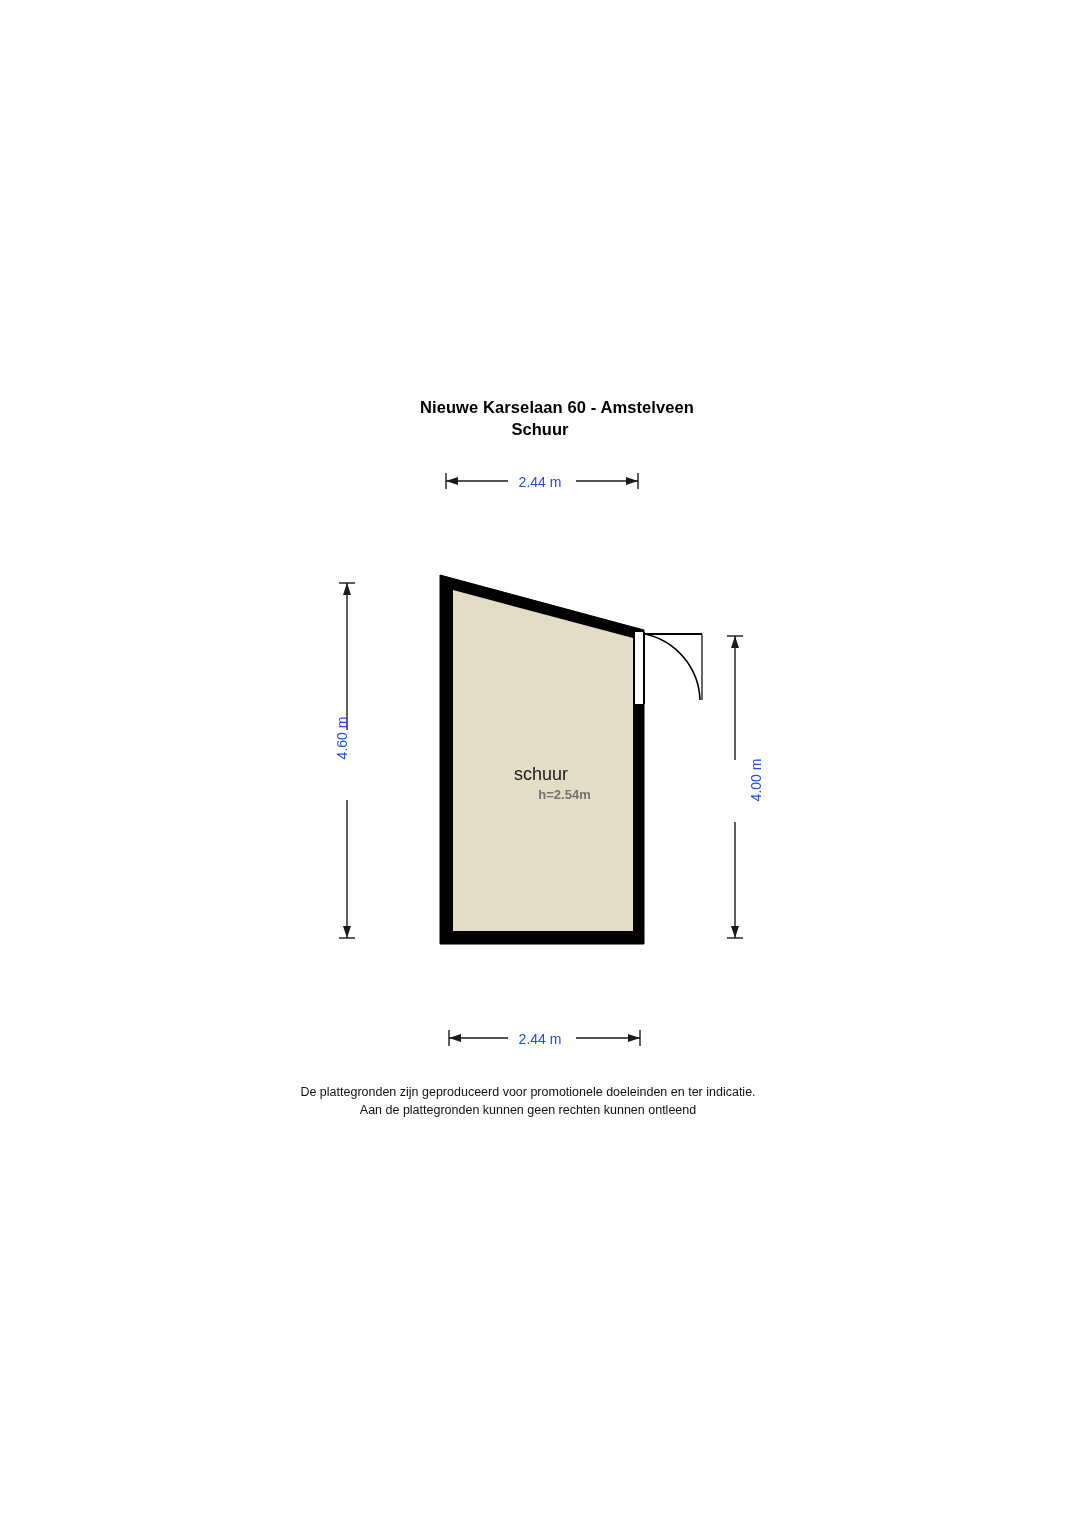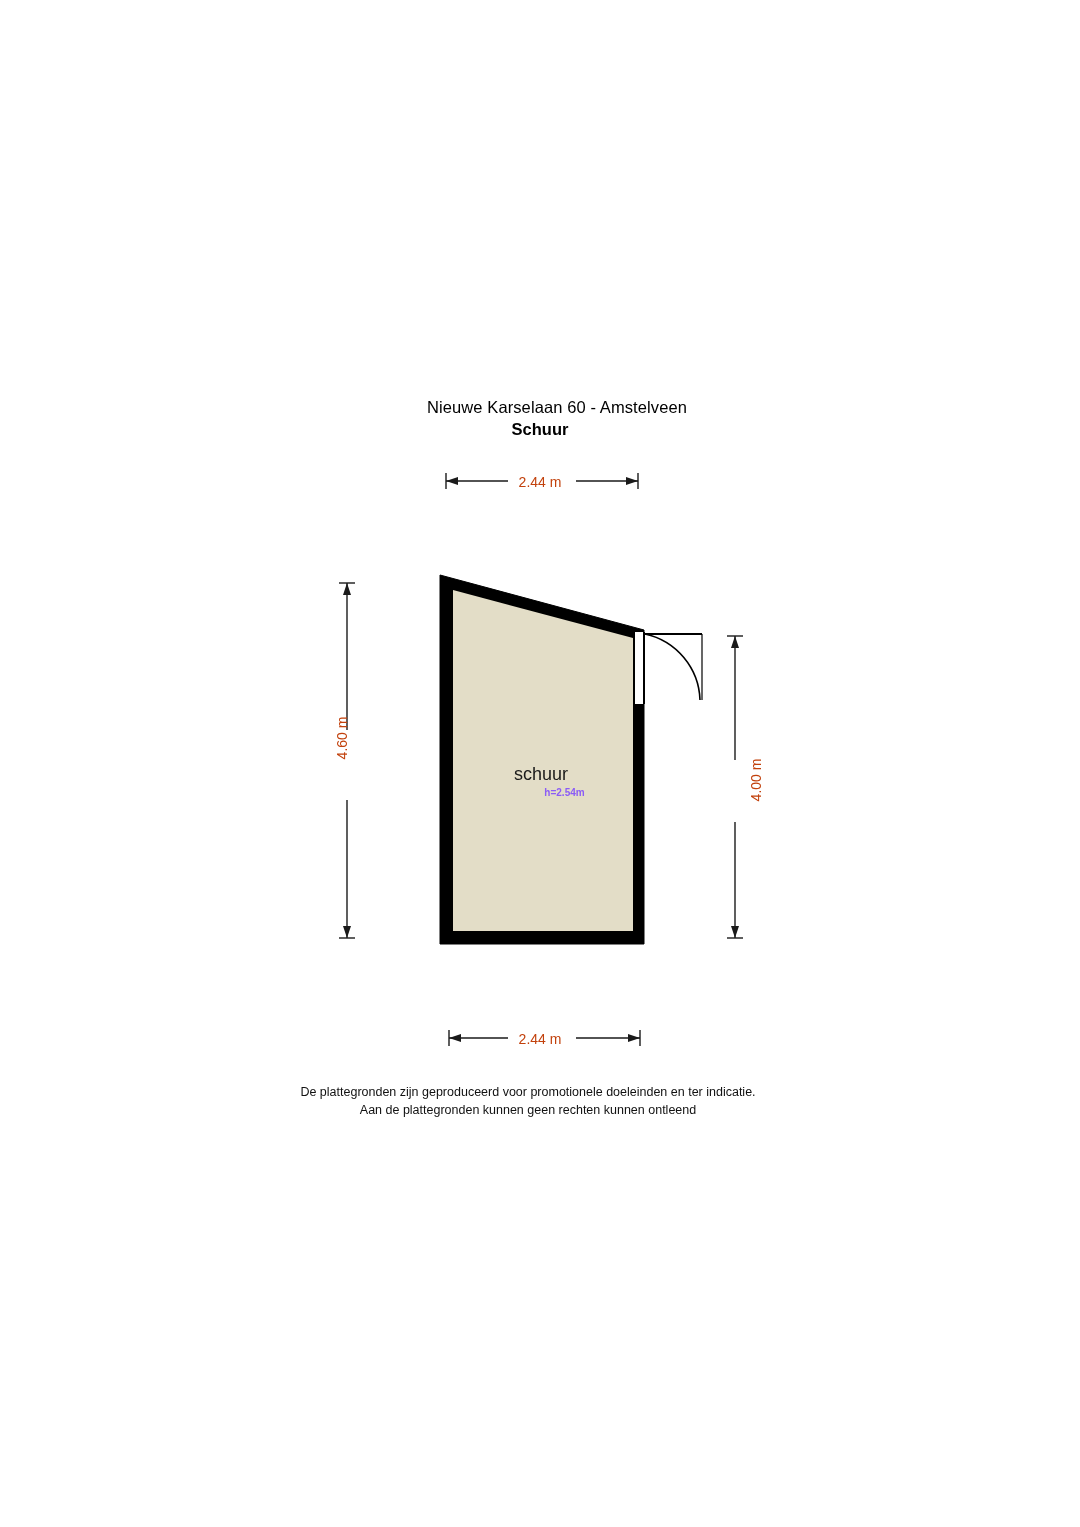--- a/index.html
+++ b/index.html
@@ -21,39 +21,39 @@
   }
   .title-block {
     position: absolute;
     top: 396px;
     left: 0;
     width: 1080px;
     text-align: center;
   }
   .title-line1 {
     font-size: 16.5px;
-    font-weight: normal;
+    font-weight: bold;
     letter-spacing: .1px;
     line-height: 22px;
     padding-left: 34px;
   }
   .title-line2 {
     font-size: 16.5px;
     font-weight: bold;
     line-height: 22px;
   }
   .floorplan-svg {
     position: absolute;
     top: 0;
     left: 0;
   }
   .dim-label {
     position: absolute;
     font-size: 14px;
-    color: #c2410c;
+    color: #1d4ed8;
     white-space: nowrap;
   }
   .dim-top {
     top: 474px;
     left: 0;
     width: 1080px;
     text-align: center;
   }
   .dim-bottom {
     top: 1031px;
@@ -95,23 +95,23 @@
     left: 441px;
     width: 200px;
     text-align: center;
     line-height: 1.25;
   }
   .room-name {
     font-size: 18px;
     color: #1a1a1a;
   }
   .room-height {
-    font-size: 10px;
+    font-size: 13px;
     font-weight: bold;
-    color: #8b5cf6;
+    color: #737373;
     margin-top: 1px;
     margin-left: 47px;
   }
   .footer {
     position: absolute;
     top: 1084px;
     left: 0;
     width: 1056px;
     text-align: center;
     font-size: 12.5px;

